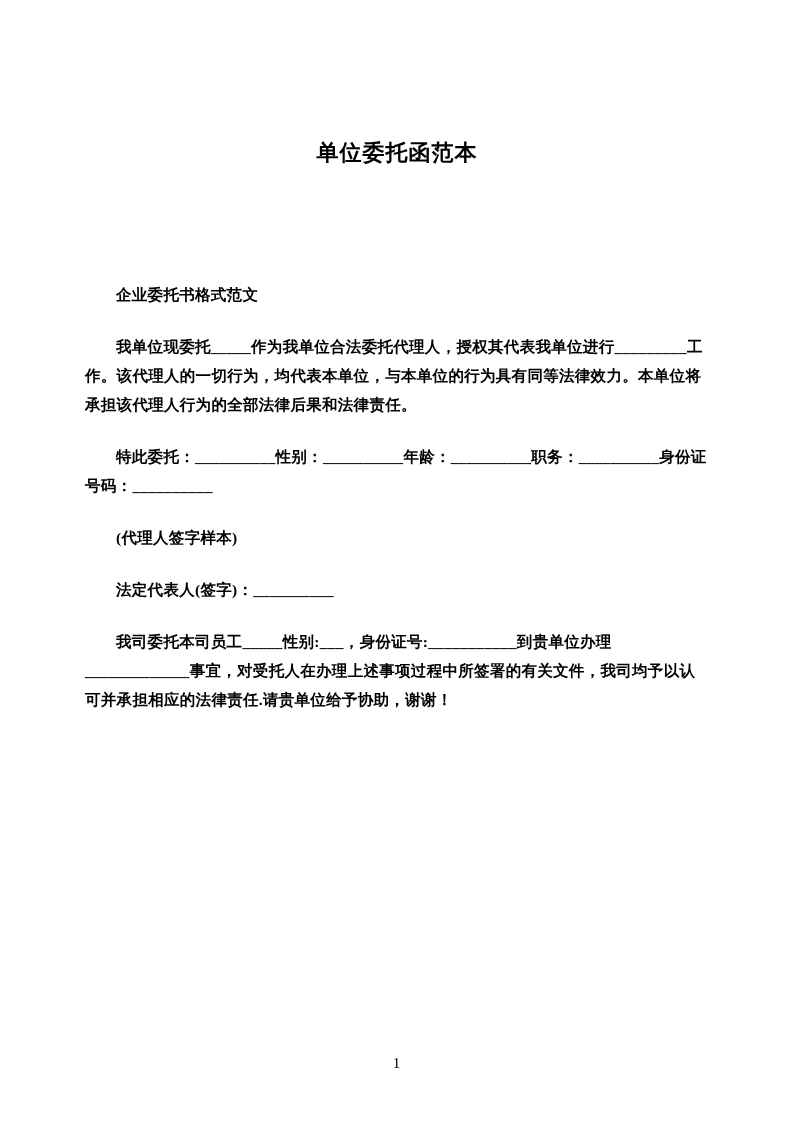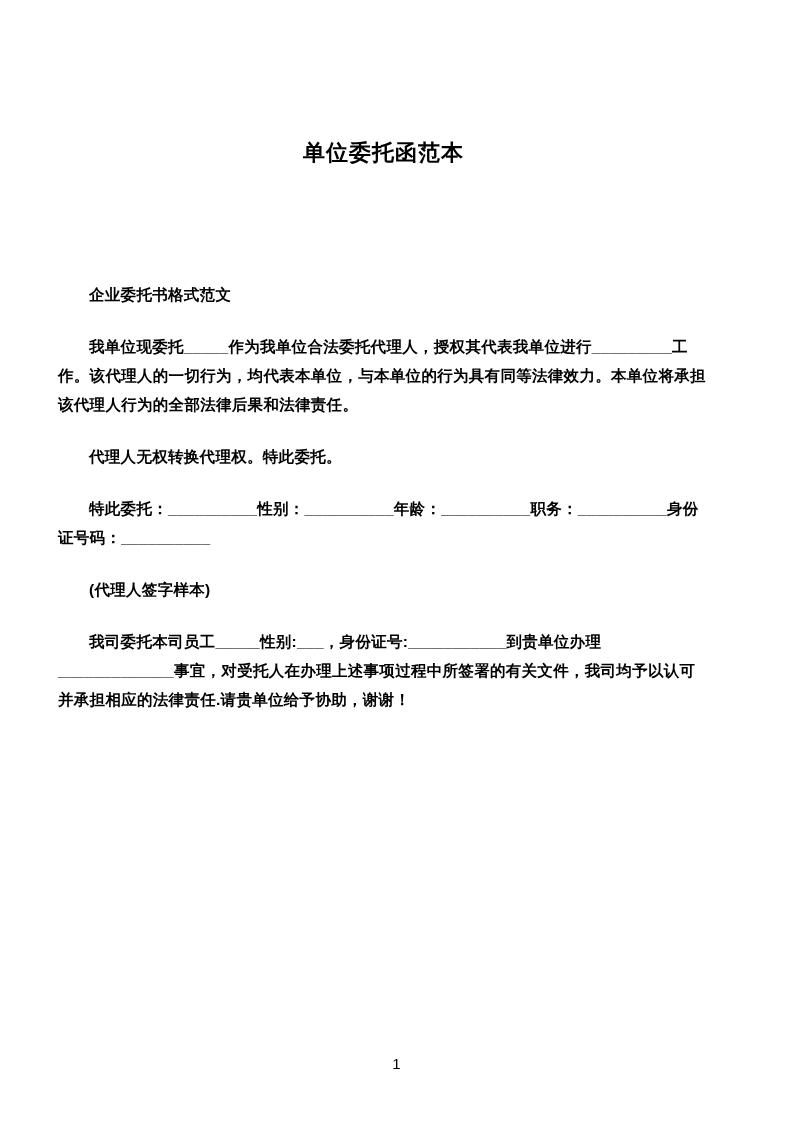--- a/index.html
+++ b/index.html
@@ -7,24 +7,24 @@
     padding: 0;
     background: #ffffff;
   }
   .page {
     position: relative;
     width: 793px;
     height: 1122px;
     margin: 0 auto;
     background: #ffffff;
     color: #000000;
-    font-family: Liberation Sans, sans-serif;
+    font-family: Liberation Serif, serif;
     font-weight: 700;
     box-sizing: border-box;
-    padding: 138px 84px 0 58px;
+    padding: 138px 84px 0 85px;
     overflow: hidden;
   }
   .doc-title {
     margin: 0 0 112px 0;
     text-align: center;
     font-size: 22px;
     line-height: 30px;
     font-weight: 700;
     letter-spacing: 1px;
   }
@@ -57,27 +57,27 @@
 
   <h1 class="doc-title">单位委托函范本</h1>
 
   <div class="doc-body">
 
 
     <p class="para">企业委托书格式范文</p>
 
     <p class="para">我单位现委托_____作为我单位合法委托代理人，授权其代表我单位进行_________工作。该代理人的一切行为，均代表本单位，与本单位的行为具有同等法律效力。本单位将承担该代理人行为的全部法律后果和法律责任。</p>
 
-    <p class="para">代理人无权转换代理权。特此委托。</p>
 
     <p class="para">特此委托：__________性别：__________年龄：__________职务：__________身份证号码：__________</p>
 
     <p class="para">(代理人签字样本)</p>
 
 
+    <p class="para">法定代表人(签字)：__________</p>
 
 
 
     <p class="para">我司委托本司员工_____性别:___，身份证号:___________到贵单位办理_____________事宜，对受托人在办理上述事项过程中所签署的有关文件，我司均予以认可并承担相应的法律责任.请贵单位给予协助，谢谢！</p>
 
   </div>
 
   <div class="page-footer">
     <span>1</span>
   </div>

